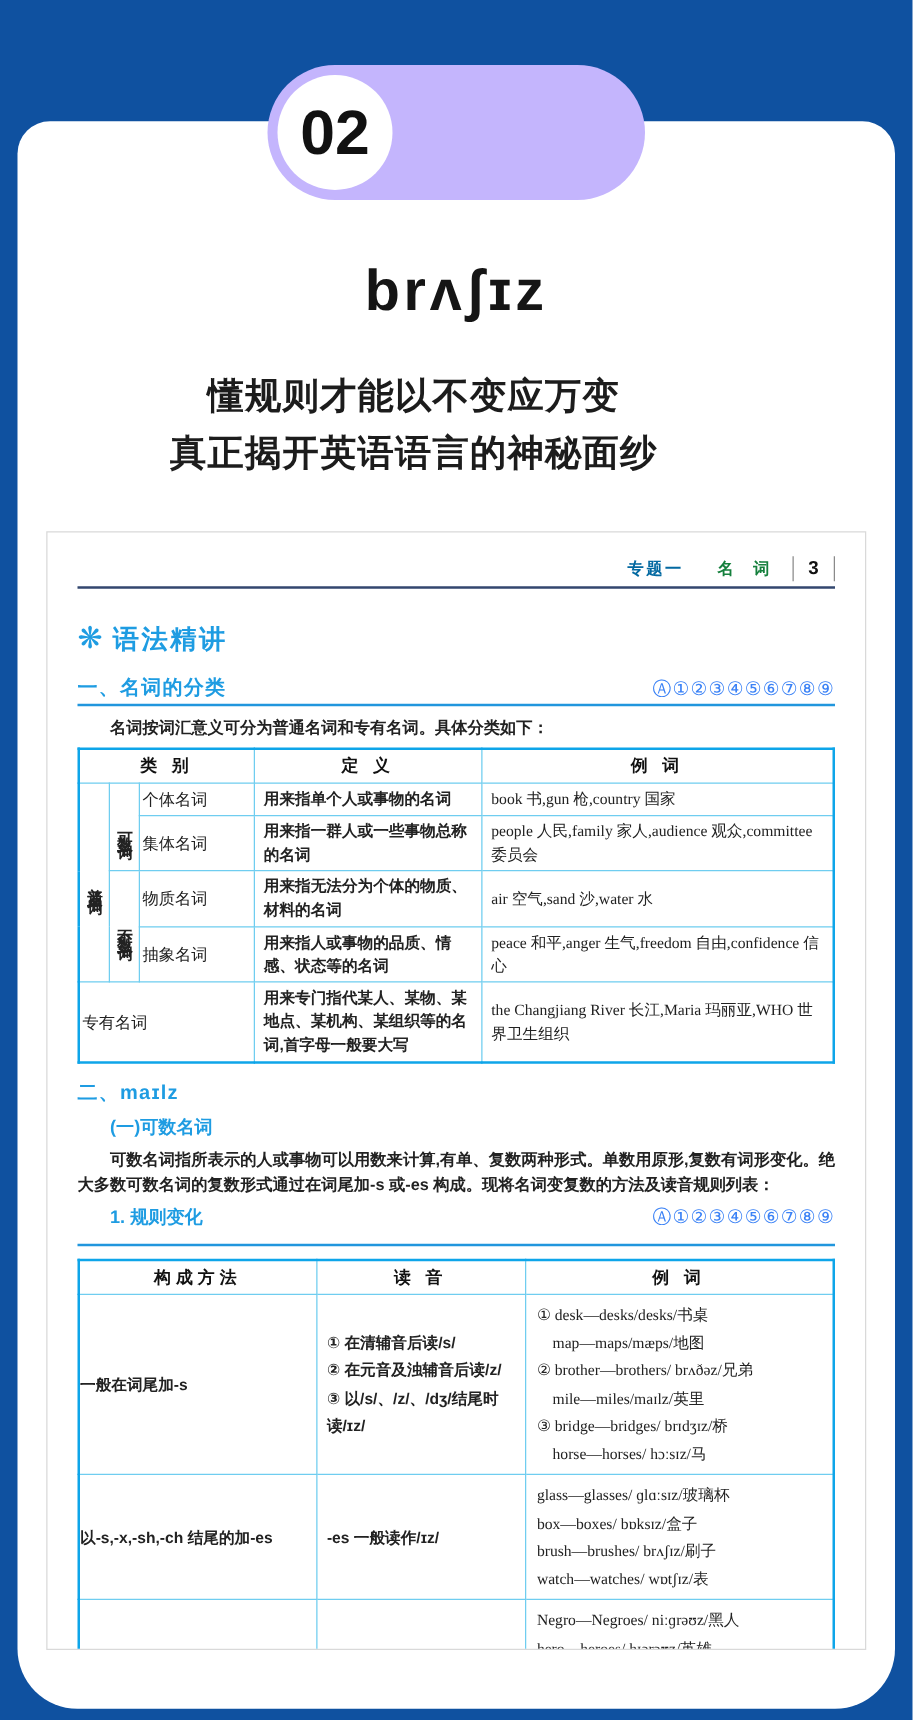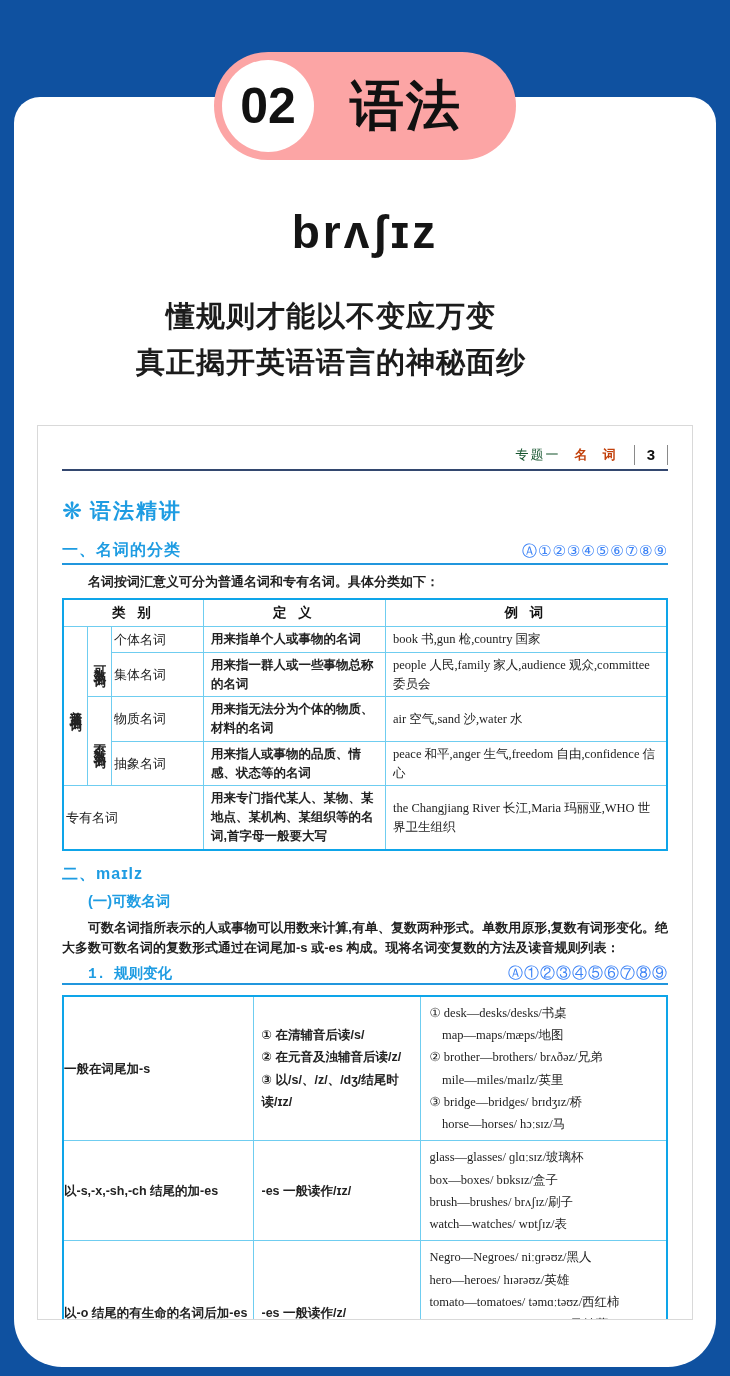--- a/index.html
+++ b/index.html
@@ -9,21 +9,21 @@
     font-family:"Liberation Sans","DejaVu Sans",sans-serif;
     color:#222;overflow:hidden;
   }
   .sheet{
     position:absolute;left:14px;right:14px;top:97px;bottom:9px;
     background:#ffffff;border-radius:26px 26px 48px 48px;
   }
   
   .pill{
     position:absolute;top:52px;left:50%;transform:translateX(-50%);
-    width:302px;height:108px;background:#fca5a5;border-radius:54px;
+    width:302px;height:108px;background:#c4b5fd;border-radius:54px;
     display:flex;align-items:center;z-index:3;
   }
   .pill-circle{
     width:92px;height:92px;margin-left:8px;background:#ffffff;border-radius:50%;
     display:flex;align-items:center;justify-content:center;
     font-size:50px;font-weight:bold;color:#111;
   }
   .pill-label{
     flex:1;text-align:center;padding-right:18px;
     font-size:54px;font-weight:bold;color:#111;letter-spacing:2px;
@@ -37,22 +37,22 @@
     font-size:29px;font-weight:700;color:#1c1c1c;letter-spacing:1px;z-index:2;}
   .hero-sub1{top:297px;}
   .hero-sub2{top:343px;}
   
   .card{
     position:absolute;left:37px;top:425px;width:656px;height:895px;
     background:#fff;border:1px solid #d9d9d9;box-sizing:border-box;
     padding:18px 24px 0 24px;overflow:hidden;z-index:2;
   }
   .page-head{display:flex;justify-content:flex-end;align-items:center;height:22px;}
-  .ph-topic{color:#14532d;font-size:13px;font-weight:400;letter-spacing:2px;}
-  .ph-words{color:#c2410c;font-size:13px;font-weight:700;letter-spacing:6px;margin-left:14px;font-family:Liberation Serif, serif;}
+  .ph-topic{color:#0369a1;font-size:13px;font-weight:700;letter-spacing:2px;}
+  .ph-words{color:#15803d;font-size:13px;font-weight:700;letter-spacing:6px;margin-left:27px;}
   .ph-num{
     margin-left:12px;padding:0 12px;font-size:15px;font-weight:bold;color:#111;
     border-left:1px solid #8a8a8a;border-right:1px solid #8a8a8a;line-height:20px;
   }
   .ph-rule{border-bottom:2px solid #33476f;margin-top:3px;}
   .lecture{margin-top:26px;display:flex;align-items:center;}
   .lecture-icon{color:#1e9ce2;font-size:24px;margin-right:8px;line-height:1;}
   .lecture-title{color:#1e9ce2;font-size:21px;font-weight:bold;letter-spacing:2px;}
   .sec-head{
     display:flex;justify-content:space-between;align-items:flex-end;
@@ -78,32 +78,31 @@
   }
   .t2-method{font-size:12.5px;font-weight:600;padding:5px 0;line-height:1.6;vertical-align:middle;}
   .t2-pron{font-size:12.5px;font-weight:600;padding:5px 8px;line-height:1.8;
     vertical-align:middle;white-space:pre-wrap;}
   .t2-ex{font-size:12.5px;padding:5px 9px;line-height:1.78;vertical-align:middle;
     white-space:pre-wrap;font-family:"Liberation Serif","DejaVu Serif",serif;}
   .h2-sec{color:#1e9ce2;font-size:16px;font-weight:bold;margin-top:13px;letter-spacing:1px;}
   .h3-sec{color:#1e9ce2;font-size:14.5px;font-weight:bold;margin:7px 0 0 26px;}
   .rule-head{
     display:flex;justify-content:space-between;align-items:center;
-    border-bottom:2px solid #2196dd;padding-bottom:0;margin-top:4px;font-family:Liberation Mono, monospace;
+    border-bottom:2px solid #2196dd;padding-bottom:12px;margin-top:4px;
   }
   .rule-title{color:#1e9ce2;font-size:14.5px;font-weight:bold;margin-left:26px;}
 </style>
 </head>
 <body>
 
 <div class="sheet"></div>
 
 <div class="pill">
   <div class="pill-circle">02</div>
-  <div class="pill-label">语法</div>
 </div>
 
 <div class="hero-title">brʌʃɪz</div>
 <div class="hero-sub hero-sub1">懂规则才能以不变应万变</div>
 <div class="hero-sub hero-sub2">真正揭开英语语言的神秘面纱</div>
 
 <div class="card">
 
   <div class="page-head">
     <span class="ph-topic">专题一</span>
@@ -177,20 +176,25 @@
     <span class="sec-badges">Ⓐ①②③④⑤⑥⑦⑧⑨</span>
   </div>
 
   <table class="tbl" style="margin-top:10px;">
     <colgroup>
         <col style="width:190px">
         <col style="width:167px">
         <col>
       </colgroup>
     <tbody>
+        <tr>
+      <th>构成方法</th>
+      <th>读  音</th>
+      <th>例  词</th>
+    </tr>
     <tr>
       <td class="t2-method">一般在词尾加-s</td>
       <td class="t2-pron">① 在清辅音后读/s/
 ② 在元音及浊辅音后读/z/
 ③ 以/s/、/z/、/dʒ/结尾时读/ɪz/</td>
       <td class="t2-ex">① desk—desks/desks/书桌
     map—maps/mæps/地图
 ② brother—brothers/ brʌðəz/兄弟
     mile—miles/maɪlz/英里
 ③ bridge—bridges/ brɪdʒɪz/桥

